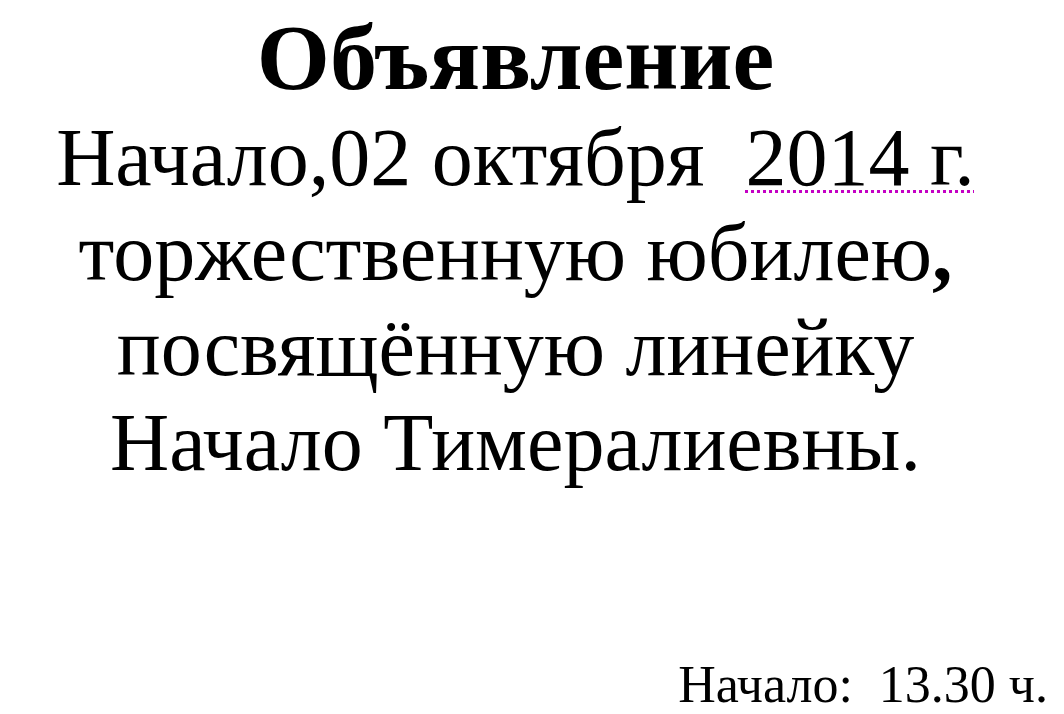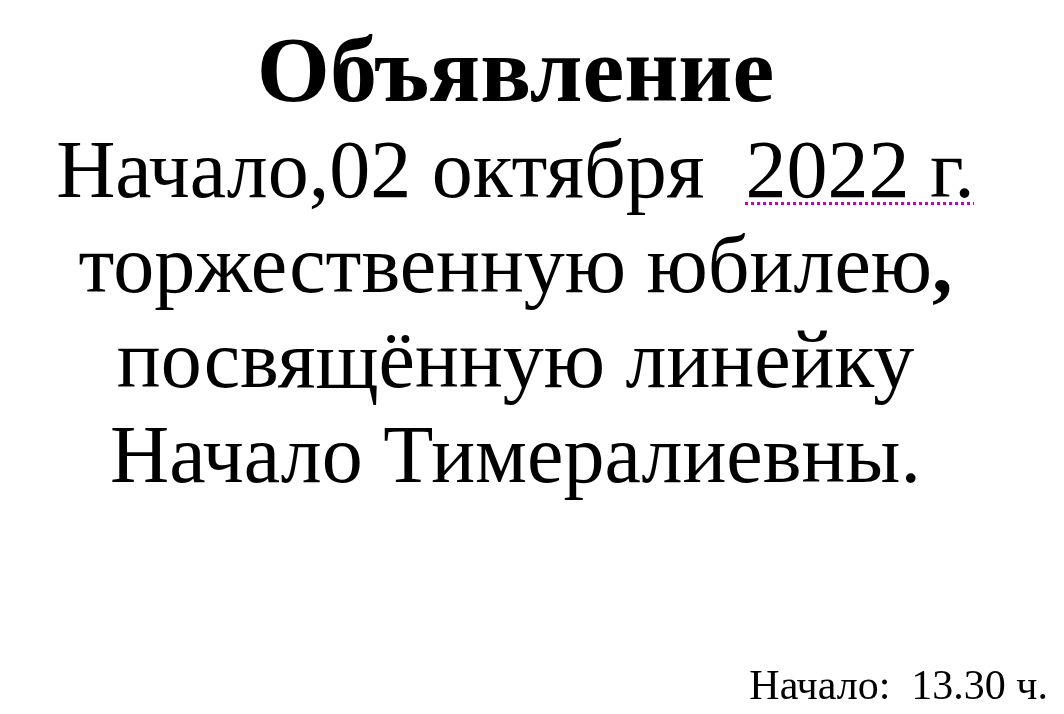--- a/index.html
+++ b/index.html
@@ -15,21 +15,21 @@
     font-family:"Liberation Serif","DejaVu Serif",serif;
     position:relative;
   }
   .page{
     position:absolute;
     inset:0;
     background:var(--bg-color);
   }
   .content{
     position:absolute;
-    top:16px; left:0;
+    top:4px; left:0;
     width:100%;
     padding-right:33px;   
     text-align:center;
   }
   .title{
     font-size:94px;
     font-weight:700;
     line-height:106px;
     white-space:pre;
   }
@@ -46,34 +46,34 @@
     text-decoration-thickness:3px;
     text-underline-offset:5px;
   }
   .bold-comma{
     font-weight:700;
   }
   .footer-line{
     position:absolute;
     right:16px;
     bottom:4px;
-    font-size:42px;
+    font-size:52px;
     line-height:50px;
     white-space:pre;
   }
 </style>
 </head>
 <body>
 
 <div class="page">
   <div class="content">
 
     <div class="title">Объявление</div>
 
-    <div class="line"><span>Начало,02 октября  </span><span class="spell-underline">2022 г.</span></div>
+    <div class="line"><span>Начало,02 октября  </span><span class="spell-underline">2014 г.</span></div>
 
 
     <div class="line"><span>торжественную юбилею</span><span class="bold-comma">,</span></div>
 
     <div class="line">посвящённую линейку</div>
 
     <div class="line">Начало Тимералиевны.</div>
 
   </div>
 

